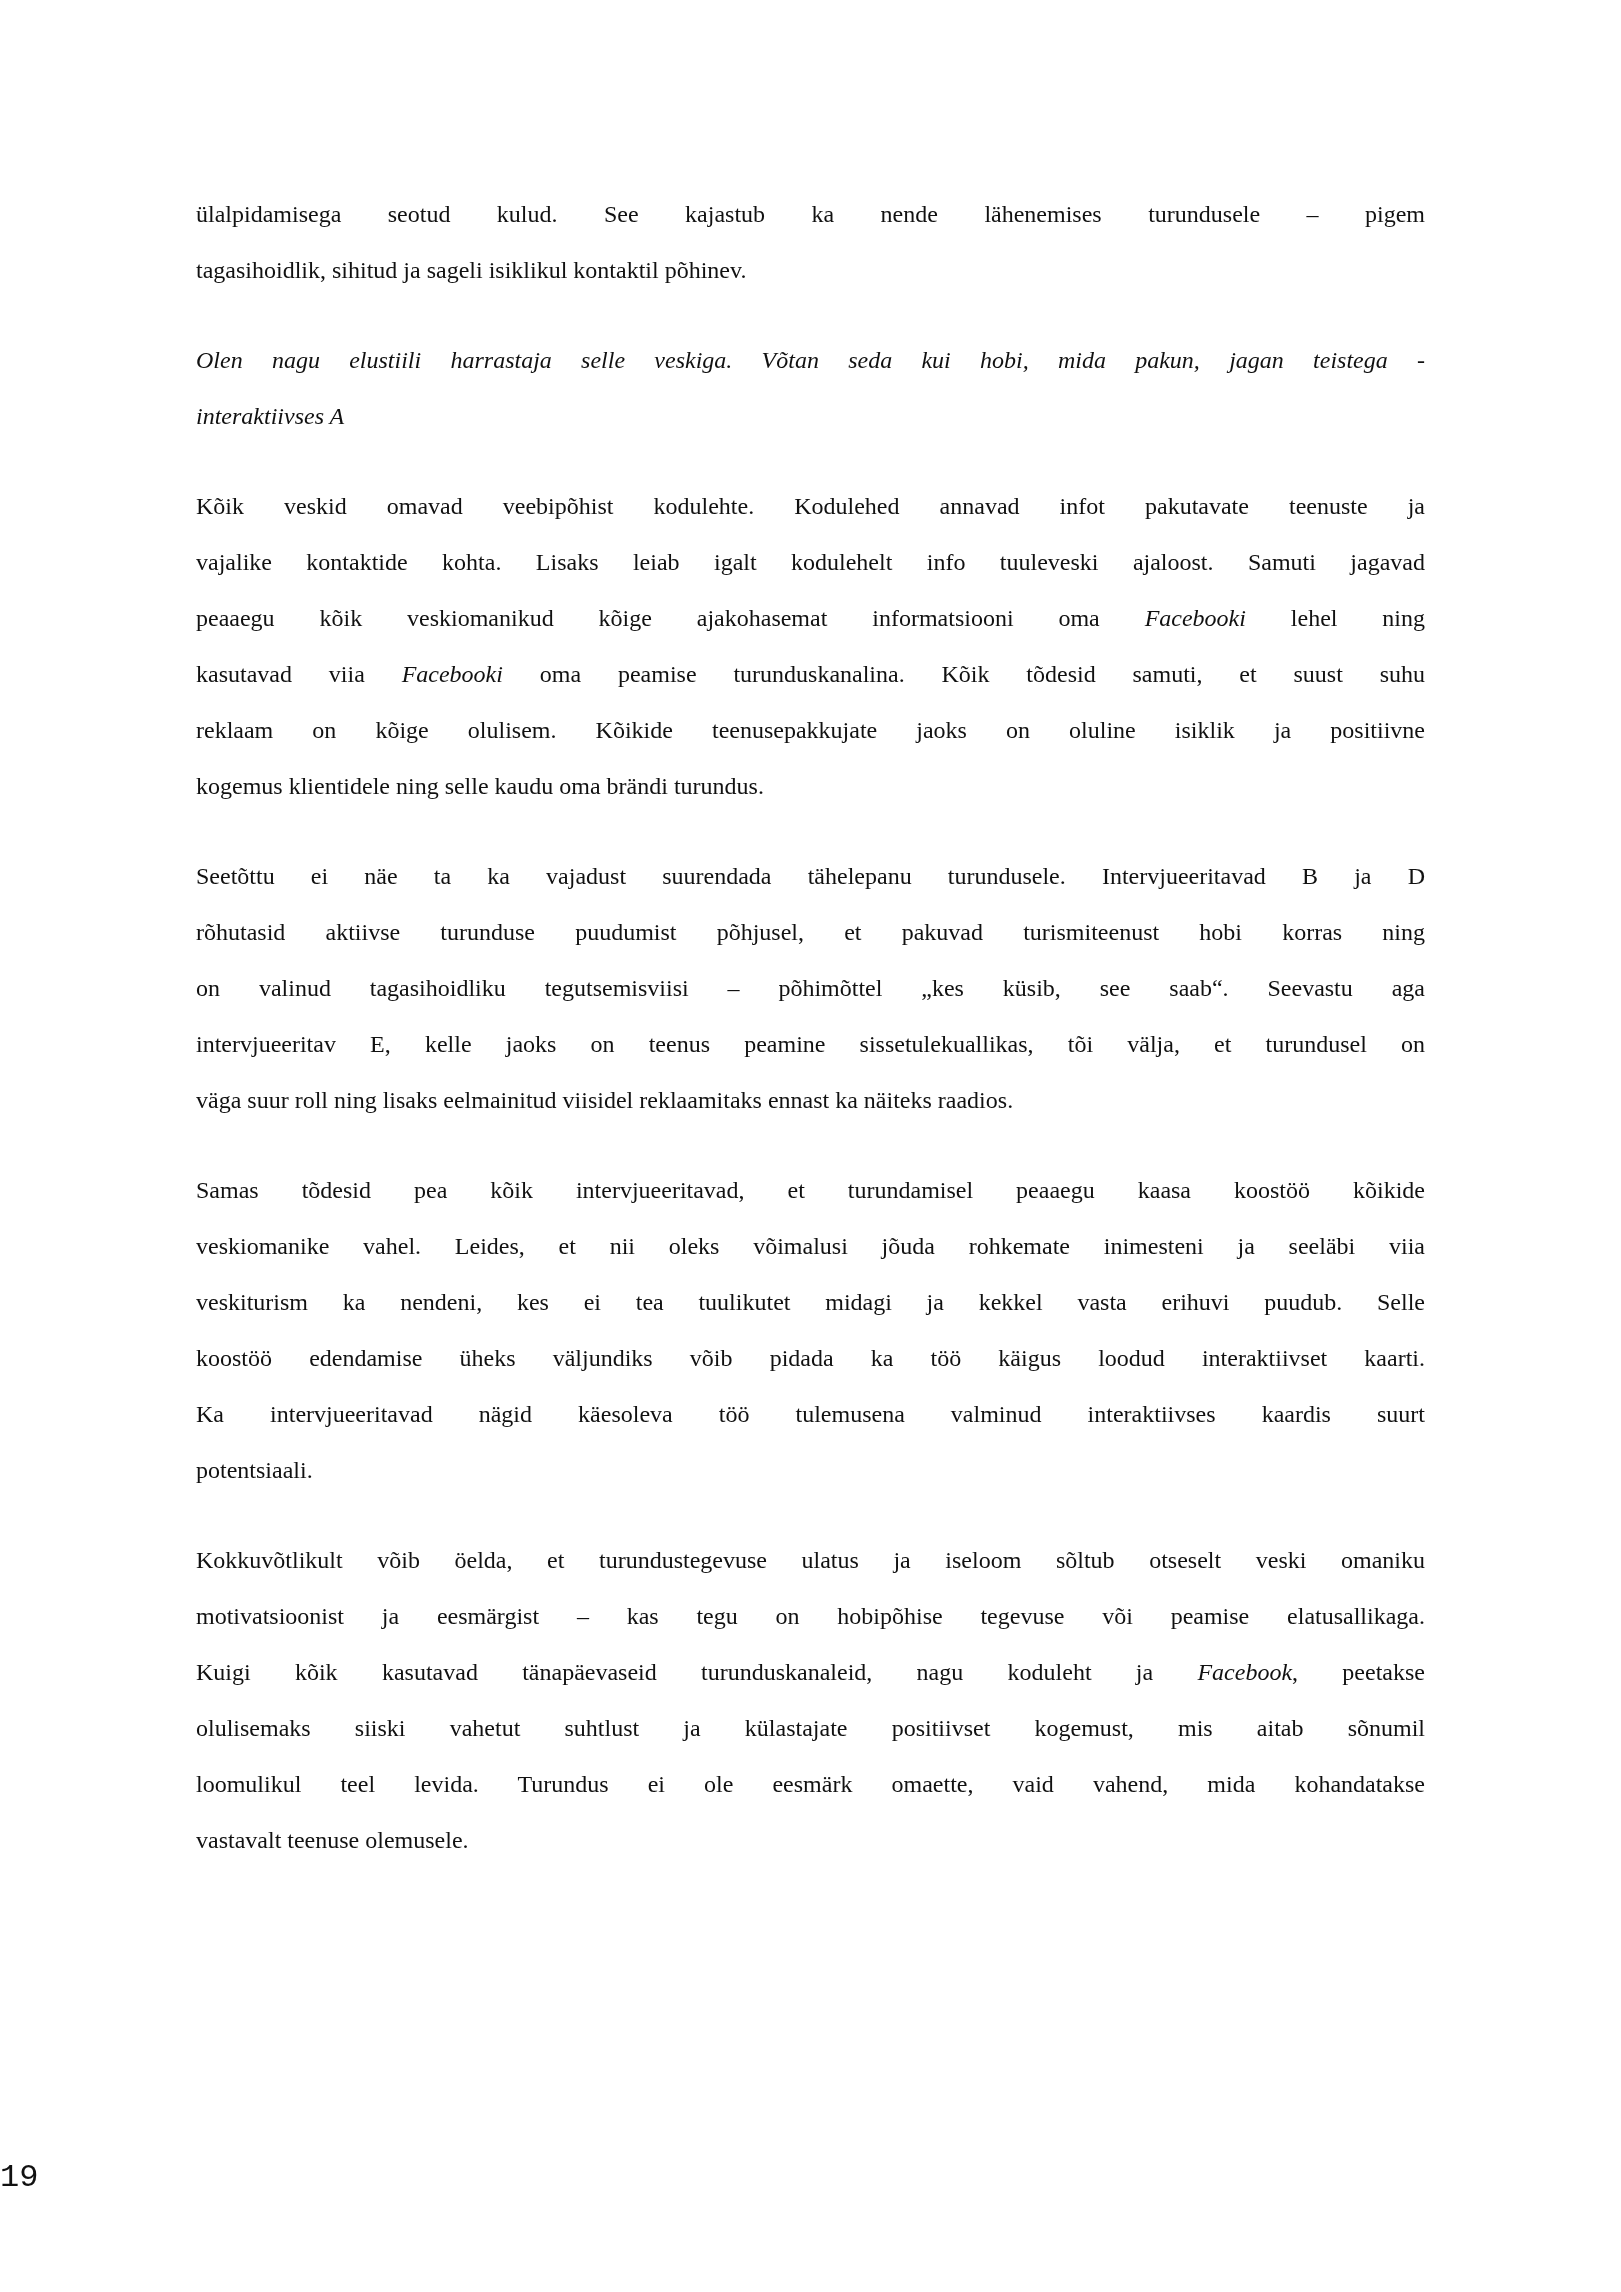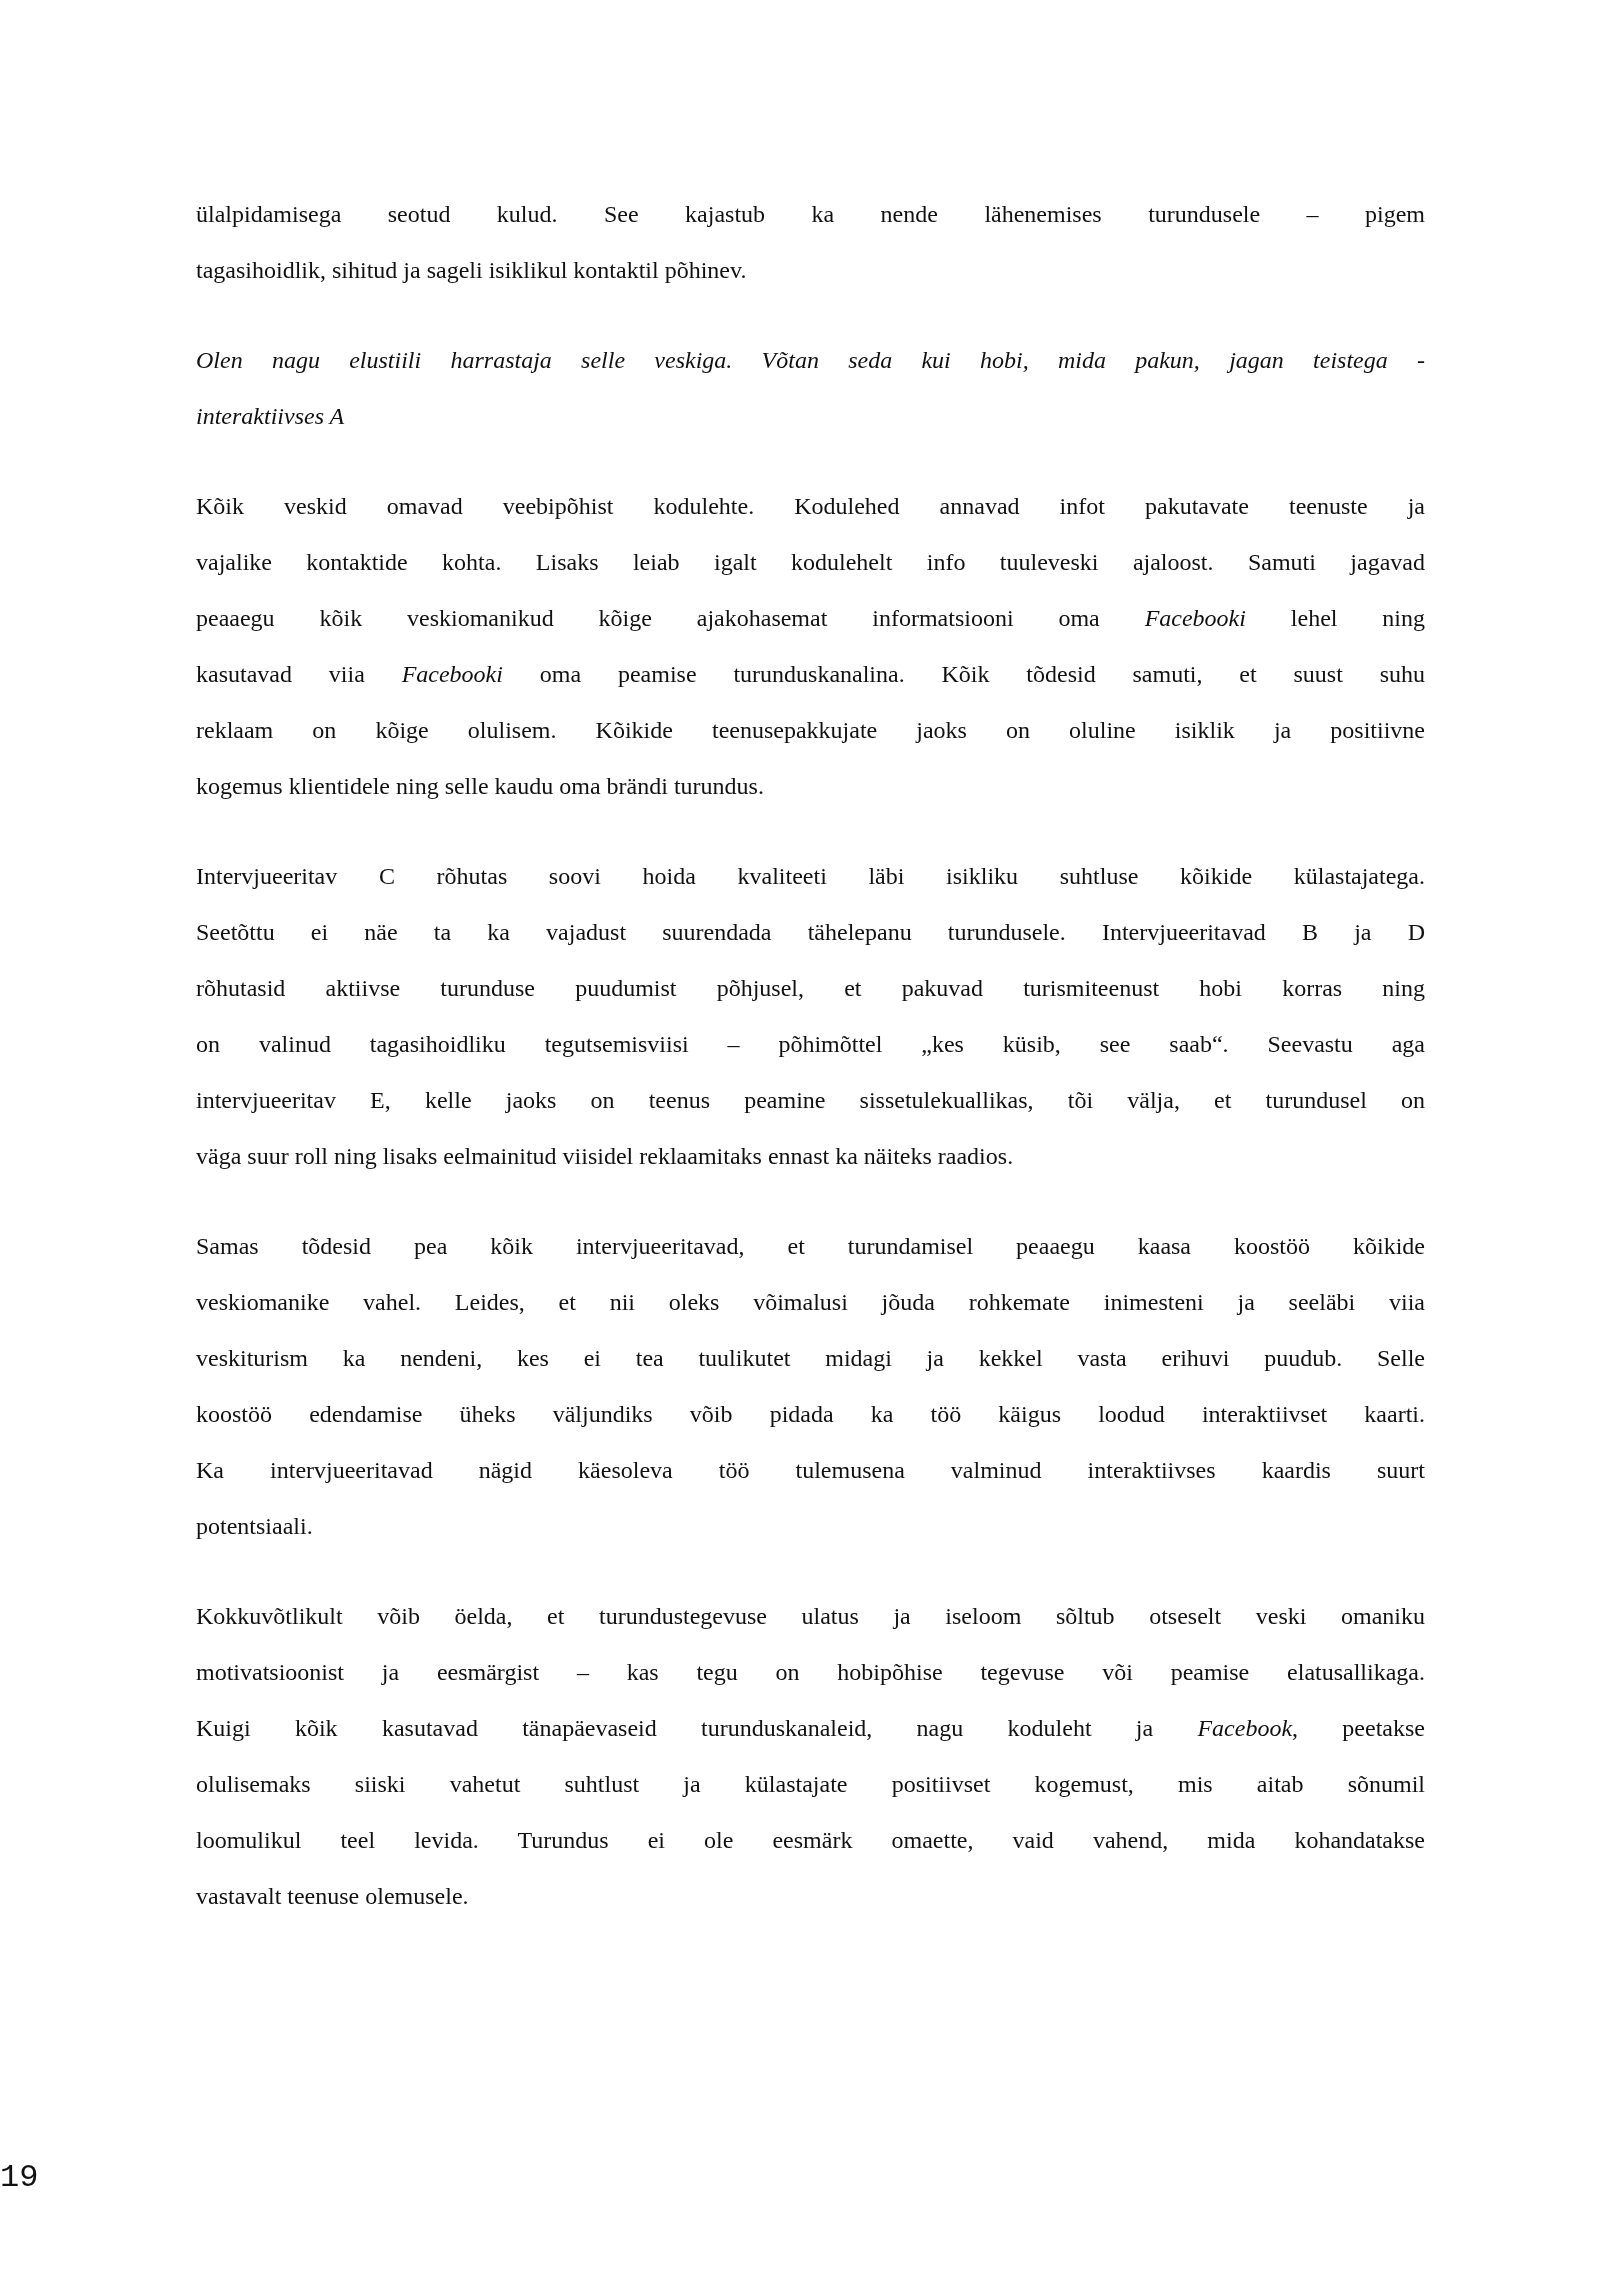--- a/index.html
+++ b/index.html
@@ -40,21 +40,20 @@
       </div>
       <div class="para">
         <span class="line">Kõik veskid omavad veebipõhist kodulehte. Kodulehed annavad infot pakutavate teenuste ja</span>
         <span class="line">vajalike kontaktide kohta. Lisaks leiab igalt kodulehelt info tuuleveski ajaloost. Samuti jagavad</span>
         <span class="line"><span>peaaegu kõik veskiomanikud kõige ajakohasemat informatsiooni oma </span><span class="it">Facebooki</span><span> lehel ning</span></span>
         <span class="line"><span>kasutavad viia </span><span class="it">Facebooki</span><span> oma peamise turunduskanalina. Kõik tõdesid samuti, et suust suhu</span></span>
         <span class="line">reklaam on kõige olulisem. Kõikide teenusepakkujate jaoks on oluline isiklik ja positiivne</span>
         <span class="line last">kogemus klientidele ning selle kaudu oma brändi turundus.</span>
       </div>
       <div class="para">
-        <span class="line">Intervjueeritav C rõhutas soovi hoida kvaliteeti läbi isikliku suhtluse kõikide külastajatega.</span>
         <span class="line">Seetõttu ei näe ta ka vajadust suurendada tähelepanu turundusele. Intervjueeritavad B ja D</span>
         <span class="line">rõhutasid aktiivse turunduse puudumist põhjusel, et pakuvad turismiteenust hobi korras ning</span>
         <span class="line">on valinud tagasihoidliku tegutsemisviisi – põhimõttel „kes küsib, see saab“. Seevastu aga</span>
         <span class="line">intervjueeritav E, kelle jaoks on teenus peamine sissetulekuallikas, tõi välja, et turundusel on</span>
         <span class="line last">väga suur roll ning lisaks eelmainitud viisidel reklaamitaks ennast ka näiteks raadios.</span>
       </div>
       <div class="para">
         <span class="line">Samas tõdesid pea kõik intervjueeritavad, et turundamisel peaaegu kaasa koostöö kõikide</span>
         <span class="line">veskiomanike vahel.  Leides, et nii oleks võimalusi jõuda rohkemate inimesteni ja seeläbi viia</span>
         <span class="line">veskiturism ka nendeni, kes ei tea tuulikutet midagi ja kekkel vasta erihuvi puudub. Selle</span>

